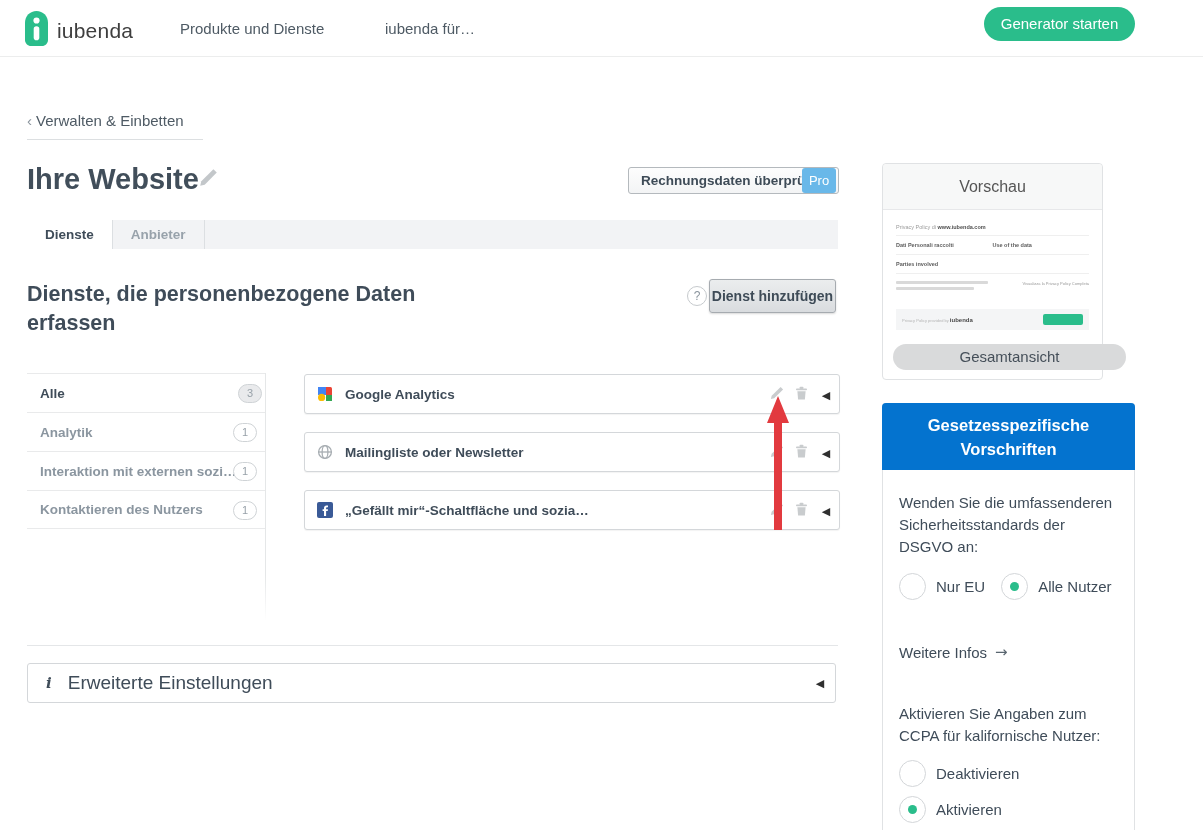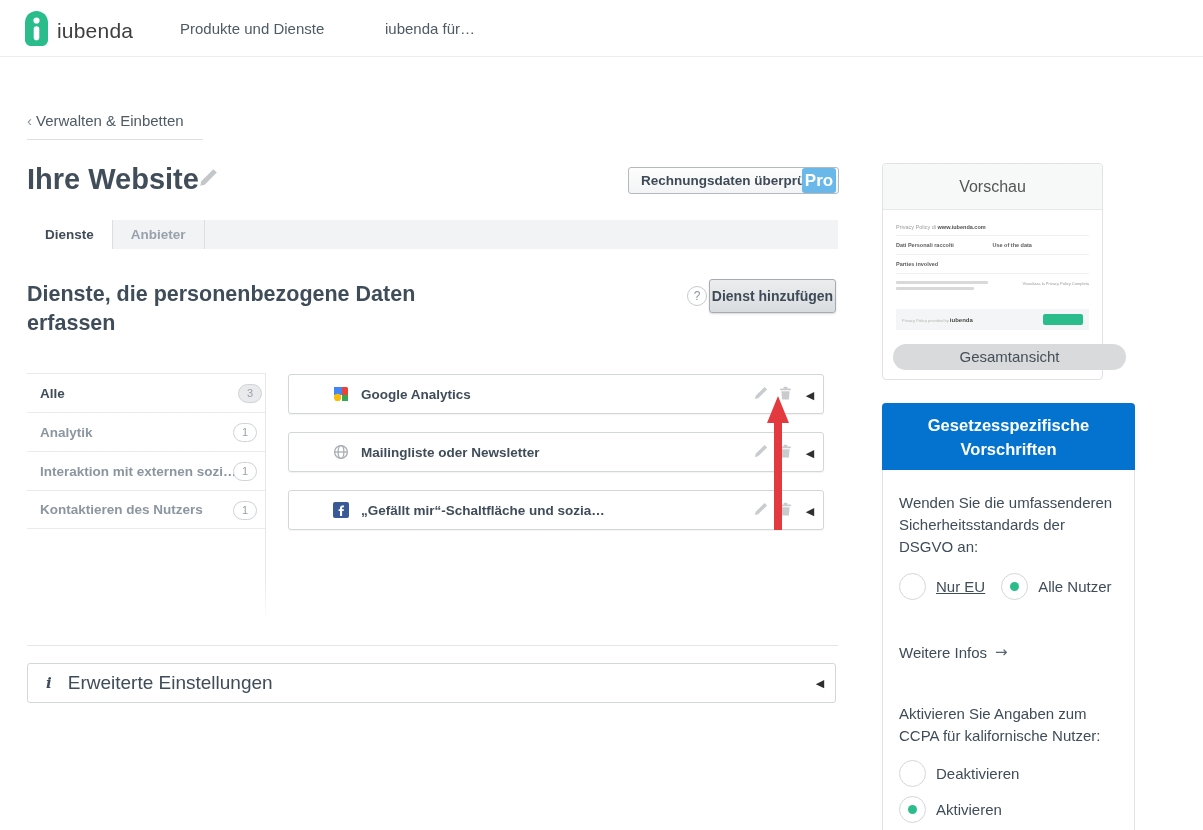--- a/index.html
+++ b/index.html
@@ -18,21 +18,21 @@
   
   .breadcrumb { position:absolute; left:27px; top:112px; width:176px; padding-bottom:10px; border-bottom:1px solid #dcdfe1;
                 font-size:15px; color:#4e5a64; cursor:pointer; }
   .breadcrumb .chev { color:#8a949d; margin-right:4px; }
   .page-title-row { position:absolute; left:27px; top:163px; display:flex; align-items:center; gap:0; }
   .page-title { font-size:29px; font-weight:bold; color:#414e5a; }
   .billing-btn { position:absolute; left:628px; top:167px; height:27px; padding:0 12px; line-height:25px;
                  border:1px solid #b4b9bd; border-radius:3px; background:linear-gradient(#fdfdfd,#f3f4f5);
                  font-size:13.5px; font-weight:bold; color:#3e4b57; cursor:pointer; }
   .pro-badge { position:absolute; left:802px; top:168px; width:34px; height:25px; background:#69b8e9; border-radius:3px;
-               color:#fff; font-size:17px; font-weight:bold; text-align:center; line-height:25px; cursor:pointer; }
+               color:#fff; font-size:13px; font-weight:normal; text-align:center; line-height:25px; cursor:pointer; }
 
   
   .tabstrip { position:absolute; left:27px; top:220px; width:811px; height:29px; background:#f2f3f5; display:flex; }
   .tab { height:29px; line-height:29px; padding:0 18px; font-size:13.5px; font-weight:bold; border-right:1px solid #dcdfe2; cursor:pointer; }
   .tab.active { background:#fff; color:#3f4c59; }
   .tab.inactive { color:#98a2ab; }
 
   
   .section-heading { position:absolute; left:27px; top:280px; width:440px; font-size:21.5px; font-weight:bold;
                      color:#3f4c59; line-height:29px; }
@@ -49,22 +49,22 @@
   .cat-row:last-child { border-bottom:1px solid #e9eaeb; }
   .cat-label { font-size:13.5px; font-weight:bold; color:#8b96a0; }
   .cat-row.active .cat-label { color:#3f4c59; }
   .cat-badge { position:absolute; right:8px; top:10px; min-width:24px; height:19px; border:1px solid #cfd3d6; border-radius:10px;
                background:#fff; font-size:11px; color:#98a1a9; text-align:center; line-height:17px; padding:0 4px; }
   .cat-row.active .cat-badge { background:#e9eaec; right:3px; }
   .cat-divider { position:absolute; left:265px; top:373px; width:1px; height:248px;
                  background:linear-gradient(#e5e7e8 82%, rgba(229,231,232,0)); }
 
   
-  .svc { position:absolute; left:288px; width:536px; height:40px; background:#fff; border:1px solid #d4d7da;
-         border-radius:3px; box-shadow:0 1px 1px rgba(0,0,0,.05); display:flex; align-items:center; cursor:pointer;padding-left:32px; }
+  .svc { position:absolute; left:304px; width:536px; height:40px; background:#fff; border:1px solid #d4d7da;
+         border-radius:3px; box-shadow:0 1px 1px rgba(0,0,0,.05); display:flex; align-items:center; cursor:pointer; }
   .svc-1 { top:374px; } .svc-2 { top:432px; } .svc-3 { top:490px; }
   .svc-icon { margin-left:12px; width:16px; height:16px; flex:0 0 16px; }
   .svc-label { margin-left:12px; font-size:13.5px; font-weight:bold; color:#3f4c59; }
   .svc-actions { position:absolute; right:0; top:0; height:40px; display:flex; align-items:center; }
   .act-icon { width:24px; text-align:center; cursor:pointer; }
   .collapse-tri { font-size:11px; color:#2f2f2f; width:26px; text-align:center; cursor:pointer;
                   font-family:"DejaVu Sans", sans-serif; }
 
   
   .red-arrow { position:absolute; left:766px; top:396px; z-index:5; pointer-events:none; }
@@ -107,21 +107,21 @@
   .law-head { margin:-1px -1px 0 -1px; height:67px; background:#0473cf; border-radius:4px 4px 0 0;
               color:#ffffff; font-size:16.5px; font-weight:bold; text-align:center; line-height:24px; padding:10px 28px 0 28px; }
   .law-body { padding:22px 16px 0 16px; font-size:15px; color:#3f4c59; }
   .law-q { line-height:22px; }
   .radio-row { display:flex; align-items:center; margin-top:15px; }
   .radio { width:27px; height:27px; border:1px solid #d3d6d9; border-radius:50%; background:#fff; flex:0 0 27px;
            display:flex; align-items:center; justify-content:center; cursor:pointer; }
   .radio .dot { width:9px; height:9px; border-radius:50%; background:transparent; }
   .radio.selected .dot { background:#2abd8b; }
   .radio-label { margin-left:10px; font-size:15px; color:#3f4c59; }
-  .radio-label.gap { margin-right:16px;text-decoration:underline; }
+  .radio-label.gap { margin-right:16px; }
   .law-link { display:flex; align-items:center; gap:8px; margin-top:43px; font-size:15px; color:#3f4c59; cursor:pointer; }
   .law-link .arr { font-family:"DejaVu Sans", sans-serif; color:#5a6670; }
   .law-q2 { margin-top:42px; }
   .stack { margin-top:13px; }
 </style>
 </head>
 <body>
 
 <div class="page">
 
@@ -131,20 +131,21 @@
         <svg width="23" height="35" viewBox="0 0 23 35">
           <path d="M0 11.5 C0 5.1 5.1 0 11.5 0 C17.9 0 23 5.1 23 11.5 L23 29 C23 32.3 20.3 35 17 35 L6 35 C2.7 35 0 32.3 0 29 Z" fill="#2abd8b"></path>
           <circle cx="11.5" cy="9.5" r="3.1" fill="#fff"></circle>
           <rect x="8.7" y="15.2" width="5.6" height="14" rx="2.8" fill="#fff"></rect>
         </svg>
       </span>
       <span class="logo-text">iubenda</span>
     </div>
     <div class="nav-link nav-1">Produkte und Dienste</div>
     <div class="nav-link nav-2">iubenda für…</div>
+    <div class="cta-btn">Generator starten</div>
   </div>
 
   <div class="breadcrumb">
     <span class="chev">‹</span><span>Verwalten &amp; Einbetten</span>
   </div>
 
   <div class="page-title-row">
     <span class="page-title">Ihre Website</span>
     <span>
       <svg width="19" height="19" viewBox="0 0 14 14">

